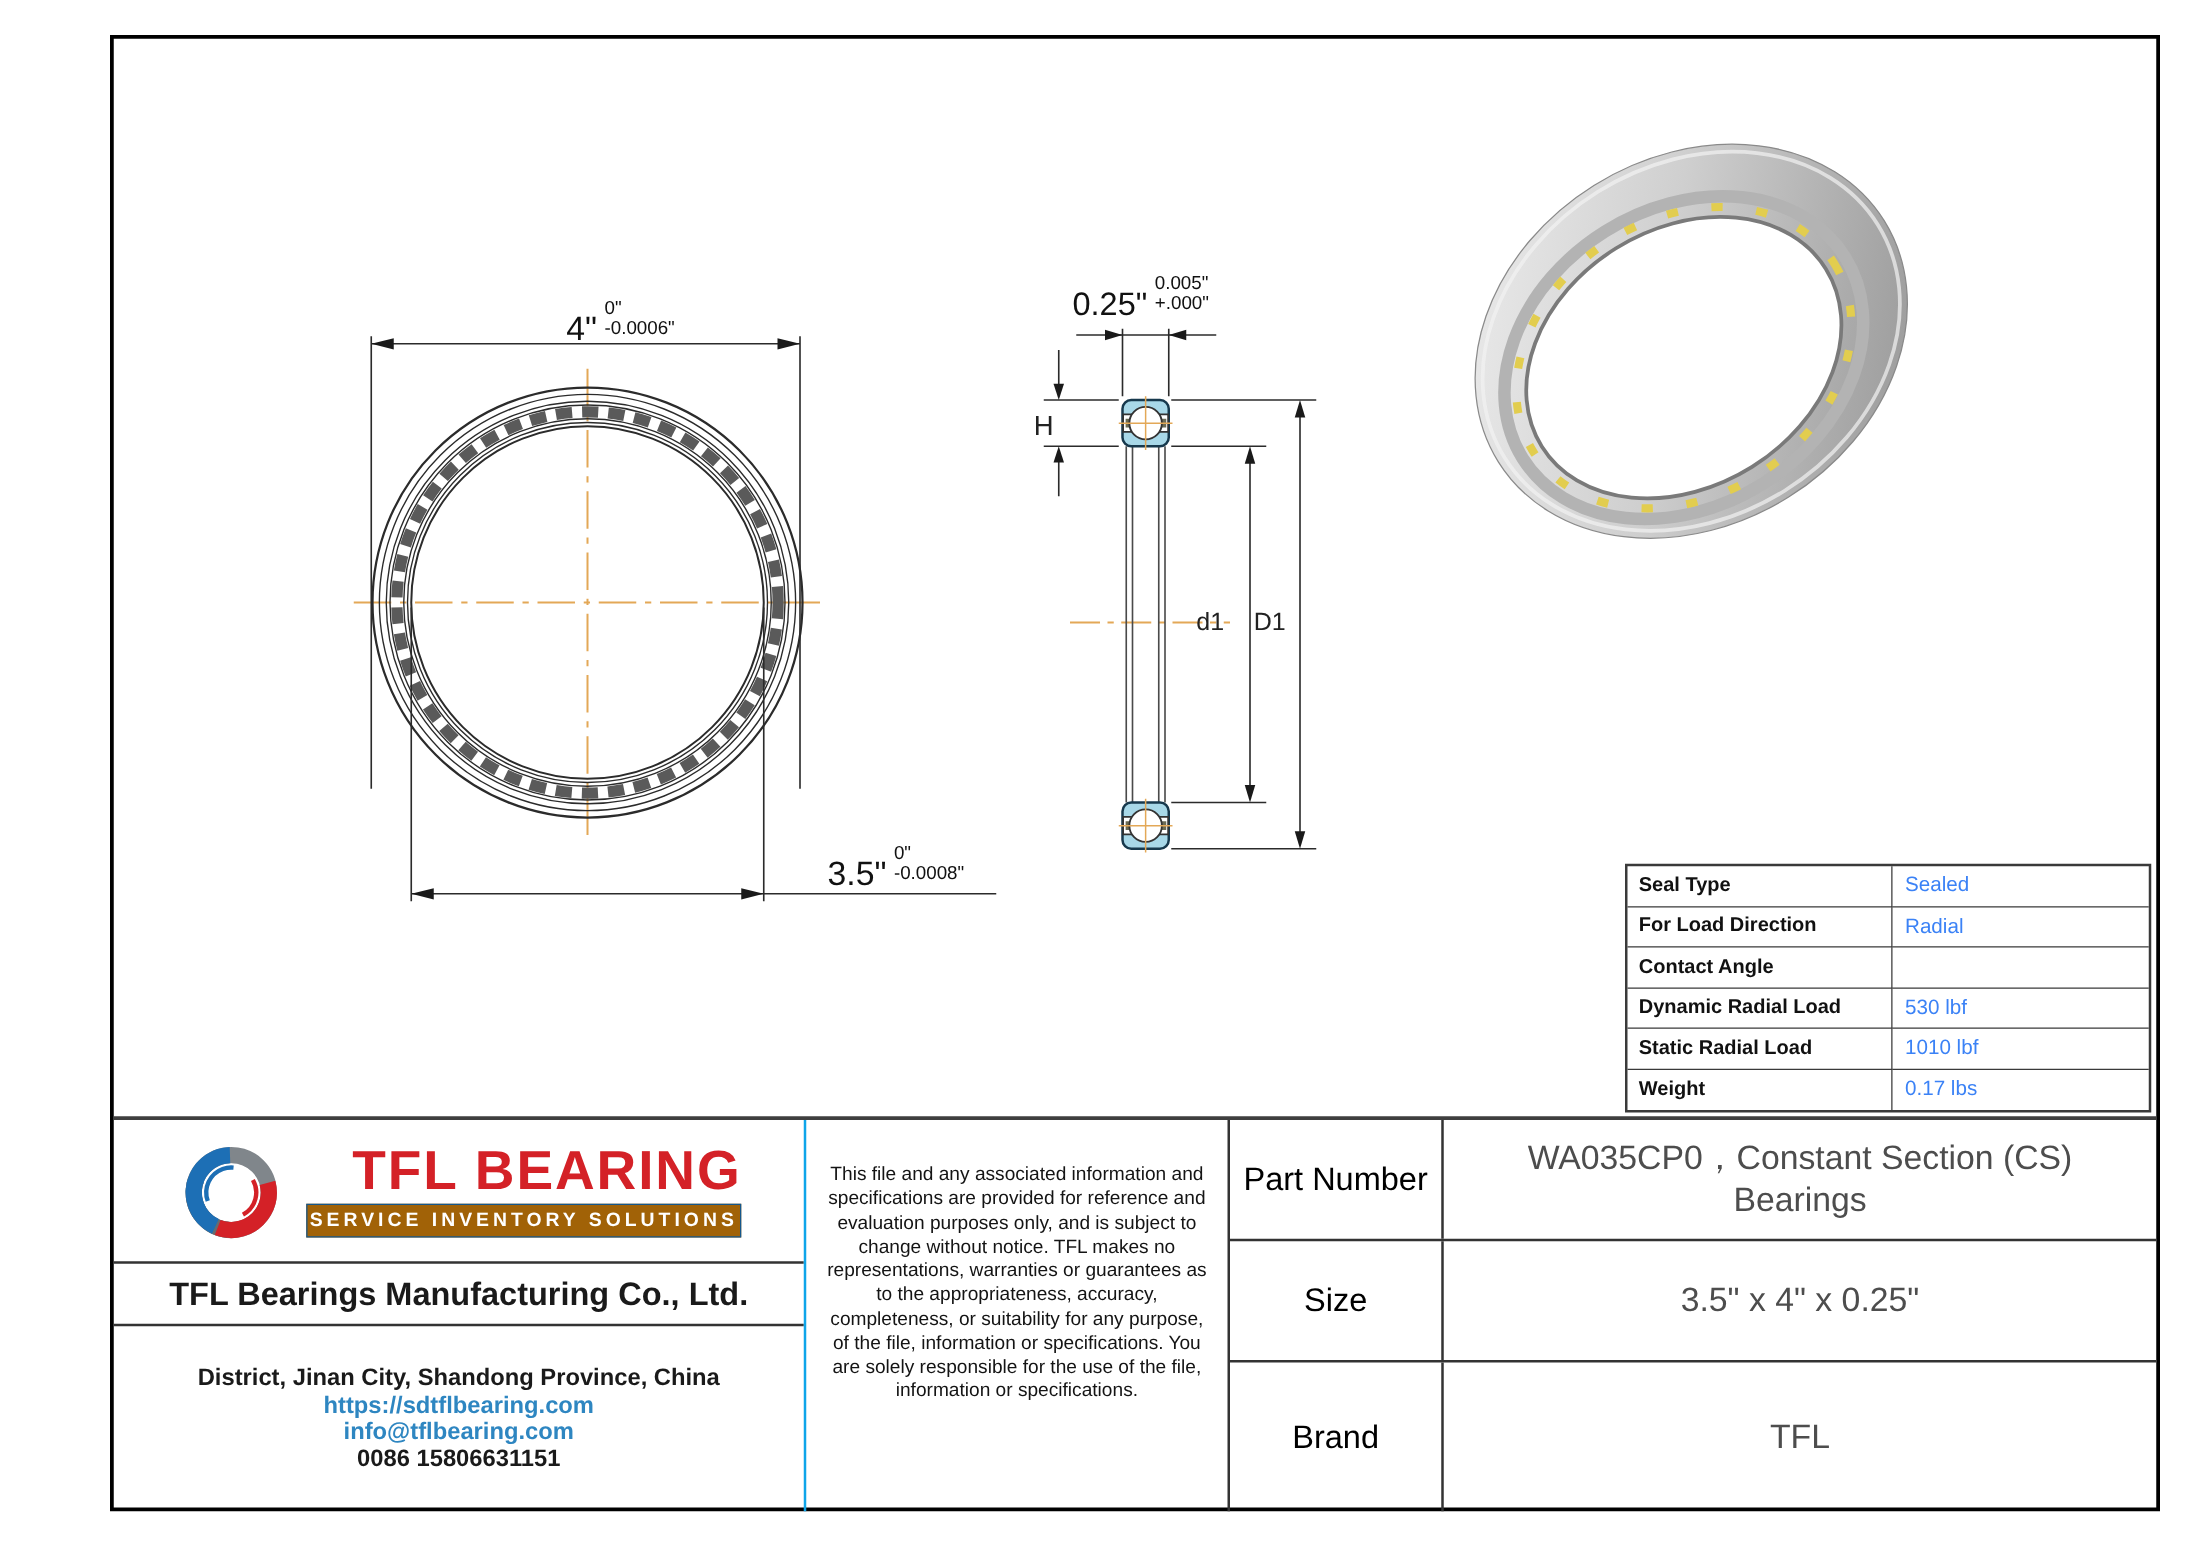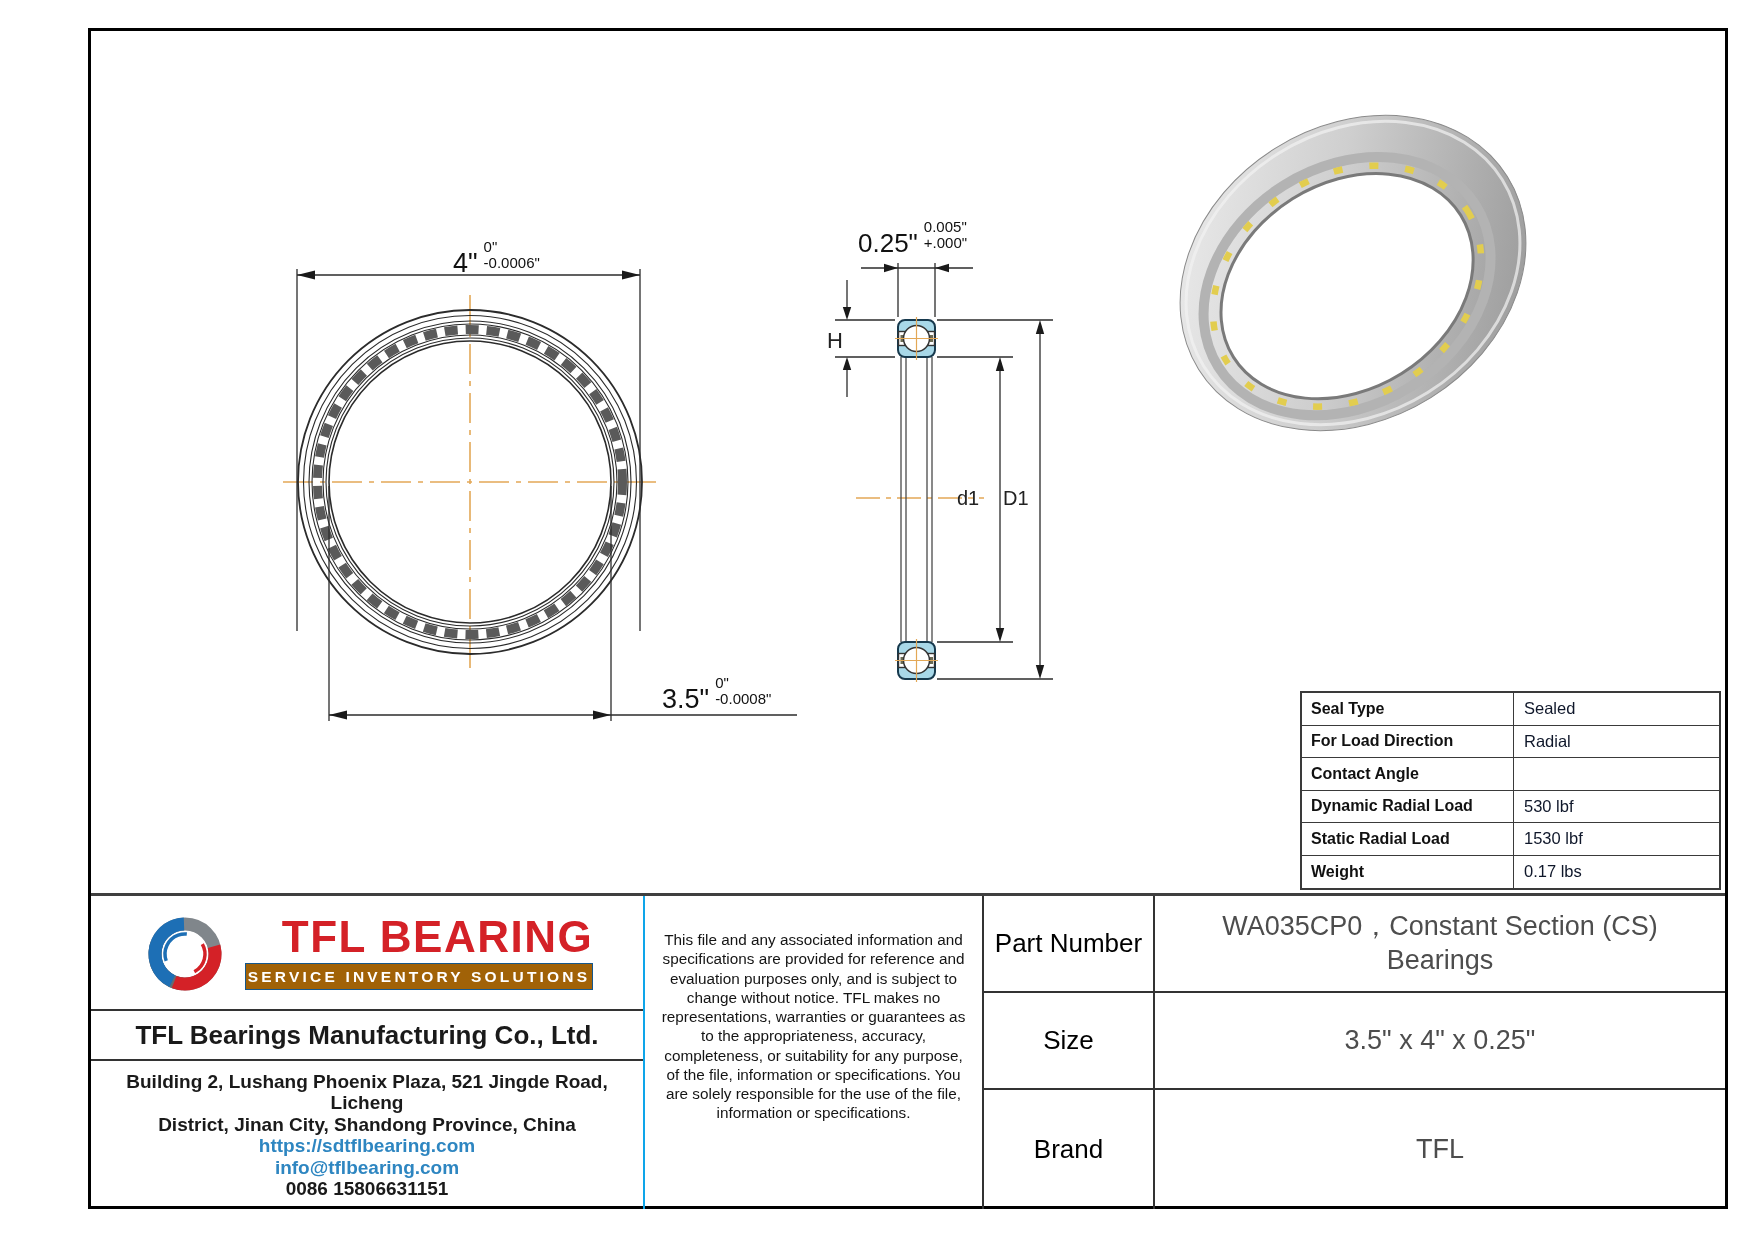--- a/index.html
+++ b/index.html
@@ -14,21 +14,21 @@
   .dim .tol{display:flex;flex-direction:column;font-size:15px;line-height:1.05;margin-top:-11px;}
   .seclabel{position:absolute;color:#222;white-space:nowrap;}
 
   
   .specs{position:absolute;left:1300px;top:691px;width:421px;height:199px;
          border:2px solid #3a3a3a;box-sizing:border-box;display:grid;
          grid-template-columns:212px 1fr;grid-auto-rows:1fr;background:#fff;}
   .specs .cell{border-bottom:1.5px solid #3a3a3a;display:flex;align-items:center;box-sizing:border-box;}
   .specs .cell.last{border-bottom:none;}
   .specs .k{border-right:1.5px solid #3a3a3a;padding-left:9px;font-weight:700;font-size:16px;color:#111;}
-  .specs .v{padding-left:10px;font-size:16.5px;color:#0f172a;}
+  .specs .v{padding-left:10px;font-size:16.5px;color:#3b82f6;}
 
   
   .band{position:absolute;left:91px;top:893px;width:1634px;height:313px;border-top:3px solid #3f3f3f;
         box-sizing:content-box;display:flex;}
   .col-left{width:552px;display:flex;flex-direction:column;box-sizing:border-box;}
   .col-mid{width:339px;border-left:2px solid #0ea5e9;box-sizing:border-box;
            display:flex;align-items:flex-start;justify-content:center;}
   .col-right{flex:1;border-left:2px solid #333;box-sizing:border-box;display:flex;flex-direction:column;}
 
   .logo-row{height:113px;display:flex;align-items:center;justify-content:center;gap:16px;}
@@ -200,21 +200,21 @@
   <div class="specs">
     <div class="cell k">Seal Type</div>
     <div class="cell v">Sealed</div>
     <div class="cell k">For Load Direction</div>
     <div class="cell v">Radial</div>
     <div class="cell k">Contact Angle</div>
     <div class="cell v"></div>
     <div class="cell k">Dynamic Radial Load</div>
     <div class="cell v">530 lbf</div>
     <div class="cell k">Static Radial Load</div>
-    <div class="cell v">1530 lbf</div>
+    <div class="cell v">1010 lbf</div>
     <div class="cell k last">Weight</div>
     <div class="cell v last">0.17 lbs</div>
   </div>
 
   <div class="band">
 
     <div class="col-left">
       <div class="logo-row">
         <svg width="88" height="88" viewBox="0 0 88 88">
           <circle cx="44" cy="45" r="30" stroke="#80868b" stroke-width="13" fill="none"></circle>
@@ -225,21 +225,20 @@
           <circle cx="44" cy="45" r="20" stroke="#1d6fb5" stroke-width="3.5" fill="none" stroke-dasharray="40 85.7" transform="rotate(160 44 45)"></circle>
           <circle cx="44" cy="45" r="20" stroke="#d42127" stroke-width="3.5" fill="none" stroke-dasharray="32 93.7" transform="rotate(-30 44 45)"></circle>
         </svg>
         <div class="logo-text">
           <div class="logo-title">TFL BEARING</div>
           <div class="logo-bar">SERVICE INVENTORY SOLUTIONS</div>
         </div>
       </div>
       <div class="company-name">TFL Bearings Manufacturing Co., Ltd.</div>
       <div class="address">
-        <div>Building 2, Lushang Phoenix Plaza, 521 Jingde Road, Licheng</div>
         <div>District, Jinan City, Shandong Province, China</div>
         <a href="#">https://sdtflbearing.com</a>
         <a href="#">info@tflbearing.com</a>
         <div>0086 15806631151</div>
       </div>
     </div>
 
     <div class="col-mid">
       <div class="disclaimer">This file and any associated information and specifications are provided for reference and evaluation purposes only, and is subject to change without notice. TFL makes no representations, warranties or guarantees as to the appropriateness, accuracy, completeness, or suitability for any purpose, of the file, information or specifications.  You are solely responsible for the use of the file, information or specifications.</div>
     </div>

